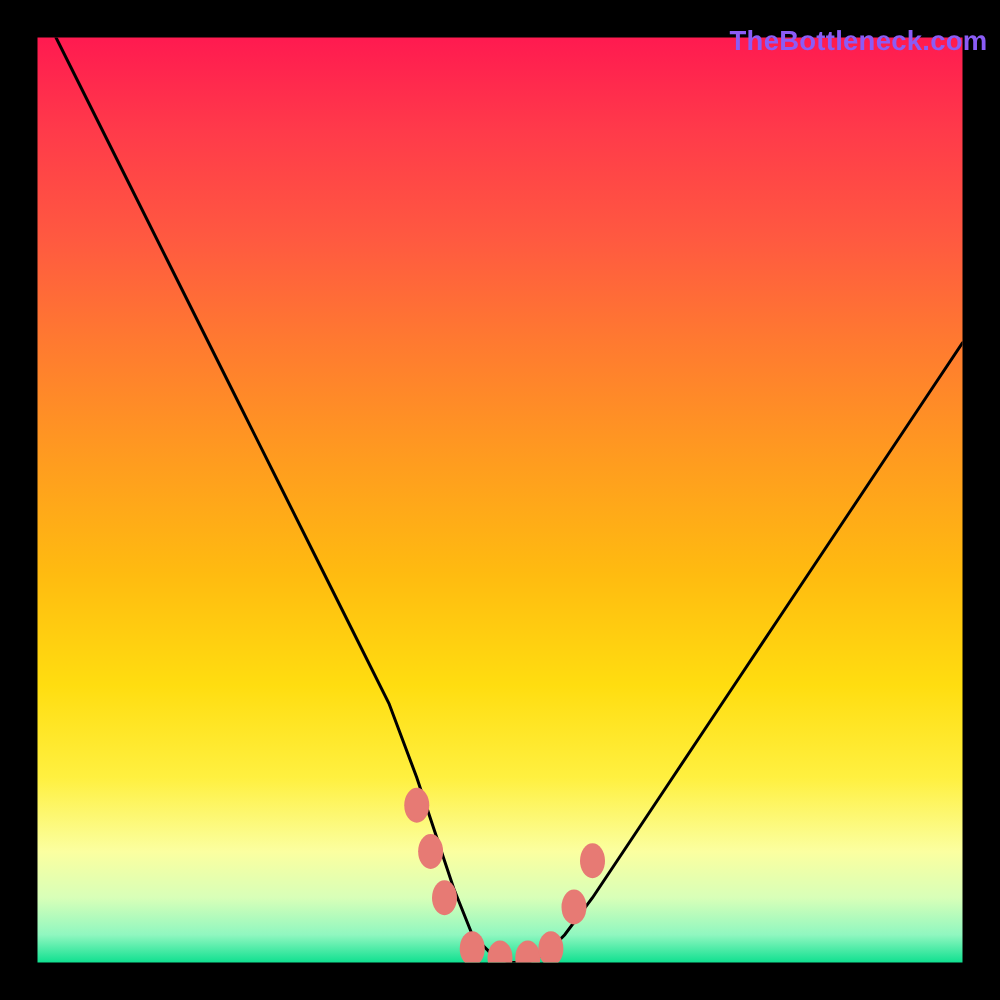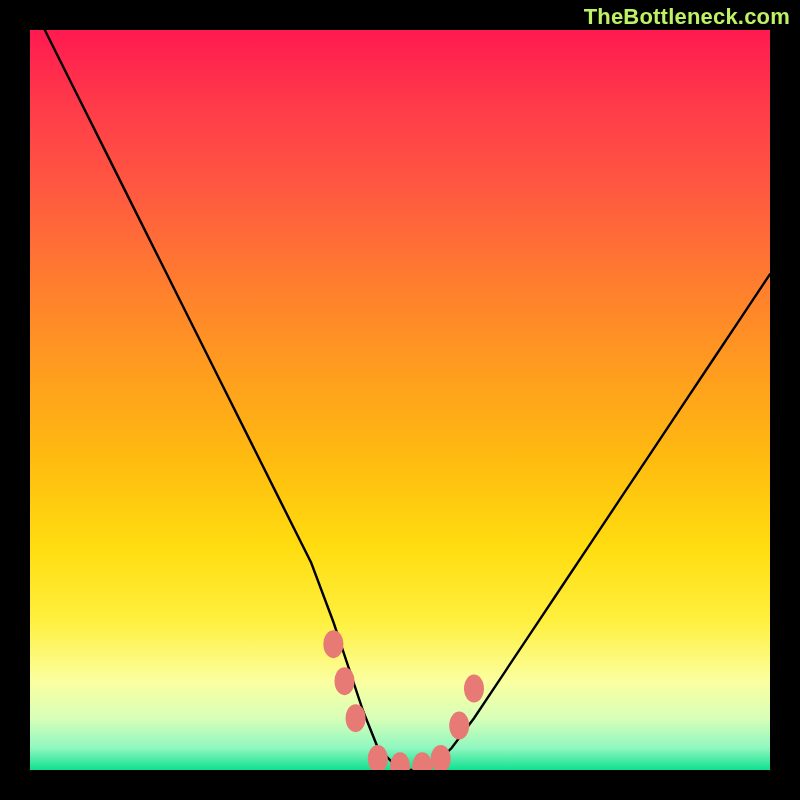--- a/index.html
+++ b/index.html
@@ -34,26 +34,26 @@
       #ffdd10 70%,
       #fff040 80%,
       #fbffa0 88%,
       #d8ffb8 93%,
       #90f7c0 97%,
       #10e090 100%
     );
   }
   .watermark {
     position: absolute;
-    top: 4px;
+    top: 20px;
     right: 10px;
     font-family: Arial, Helvetica, sans-serif;
     font-size: 22px;
     font-weight: 600;
-    color: #bef264;
+    color: #8b5cf6;
     letter-spacing: 0.2px;
   }
   svg.curve {
     position: absolute;
     top: 0;
     left: 0;
   }
   .marker {
     fill: #e77a74;
   }

